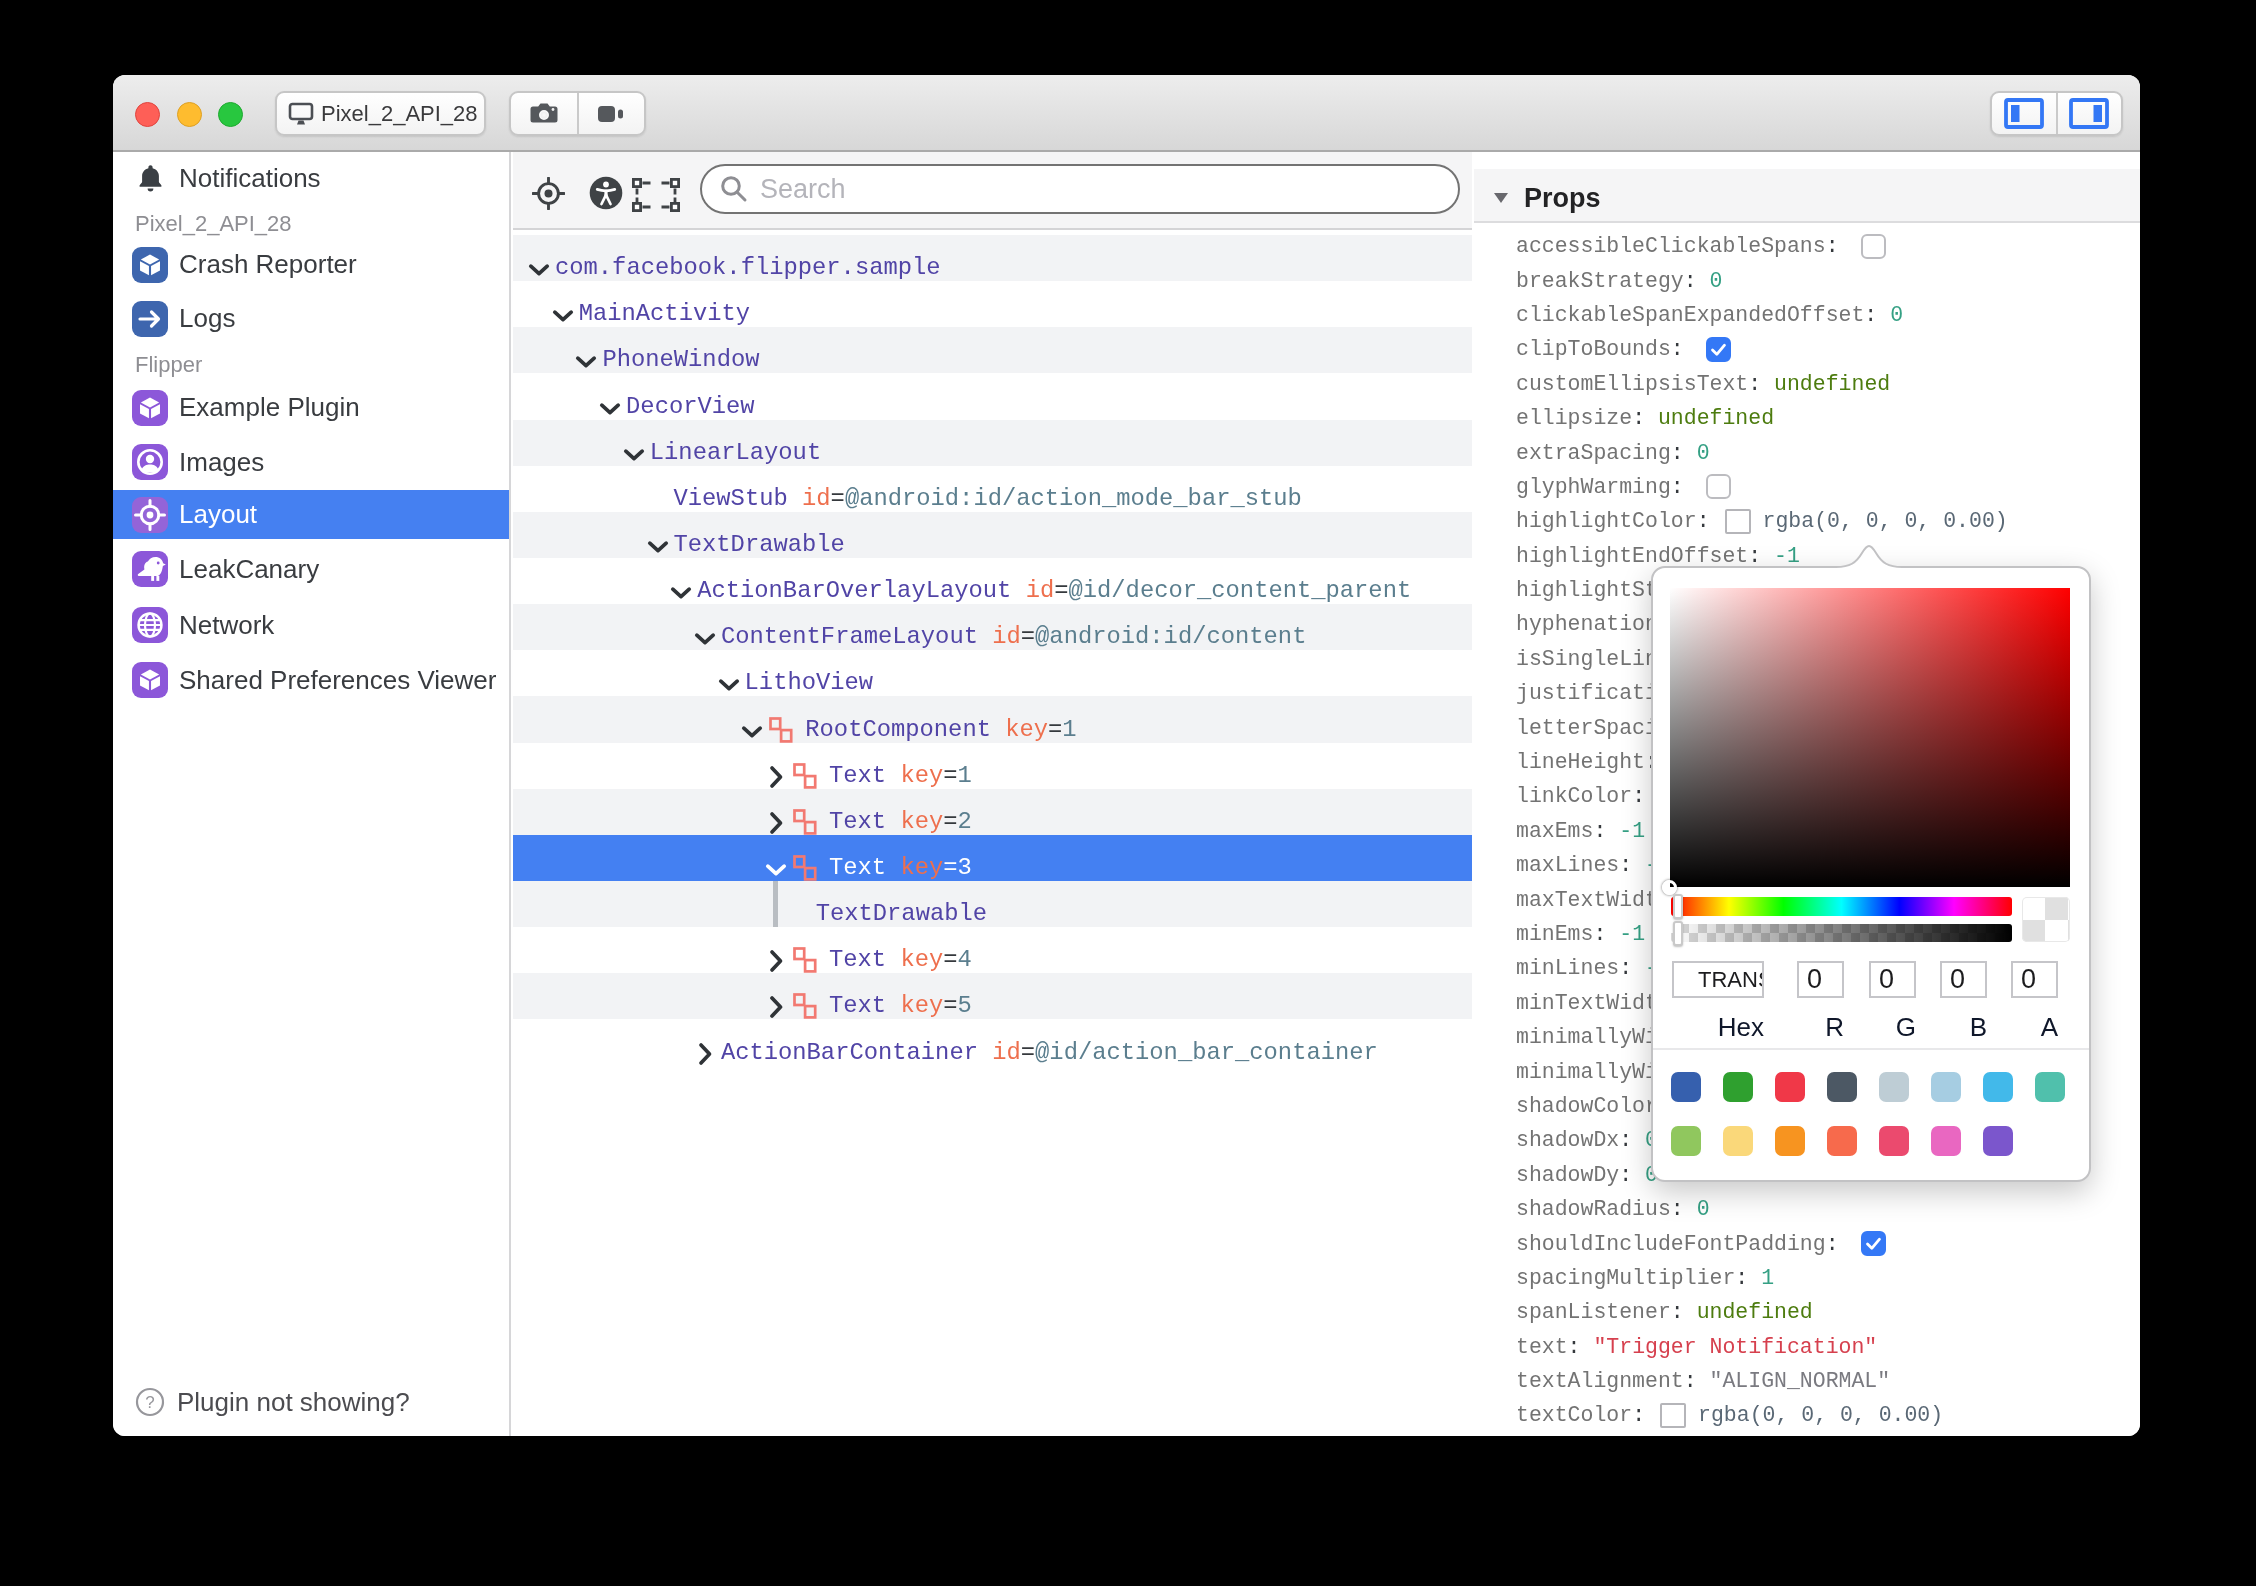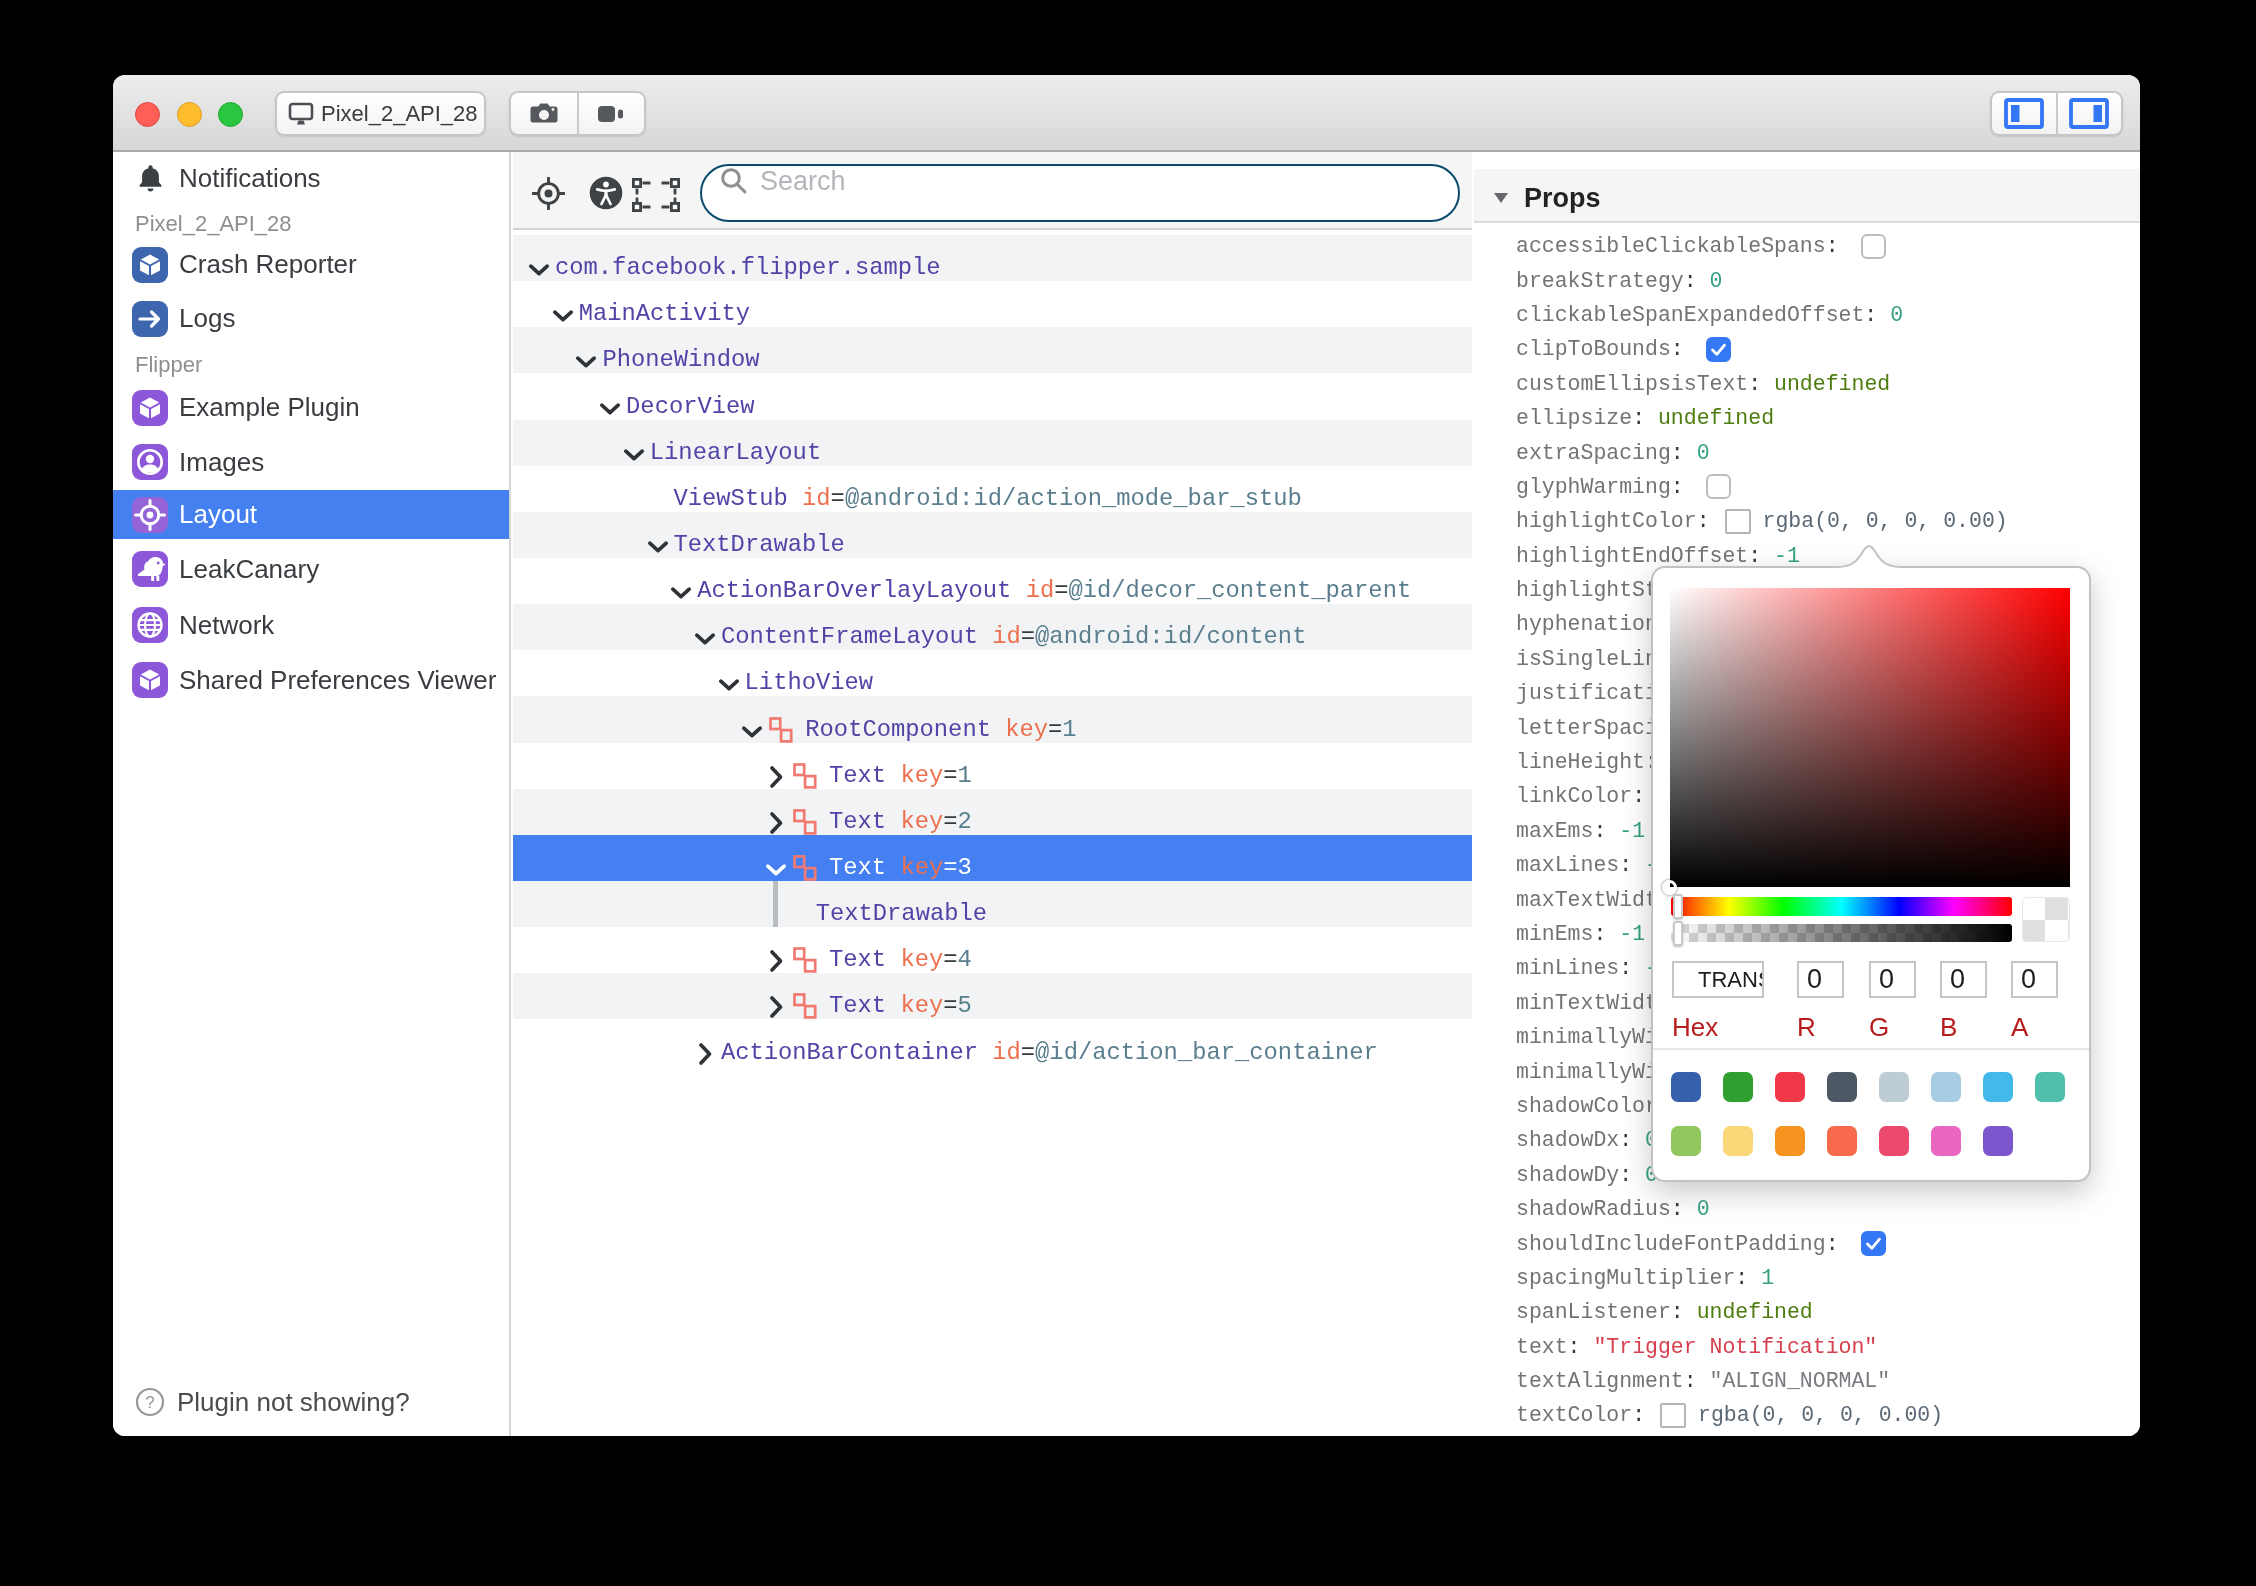--- a/index.html
+++ b/index.html
@@ -11,21 +11,21 @@
 .btn{position:absolute;top:16px;height:45px;background:linear-gradient(#fff,#f3f3f3);border:2px solid #c6c6c6;border-radius:9px;box-shadow:0 1px 2px rgba(0,0,0,.10);display:flex;align-items:center}
 .seg{position:absolute;top:0;bottom:0;width:2px;background:#cacaca}
 
 #side{position:absolute;left:0;top:77px;width:398px;bottom:0;background:#fff;border-right:2px solid #d6d6d8}
 .srow{position:absolute;left:0;width:100%;height:49px;display:flex;align-items:center;padding-left:19px;font-size:26px;color:#393c40}
 .slabel{position:absolute;left:22px;font-size:22px;color:#8e8e93}
 .sic{width:36px;height:36px;border-radius:9px;margin-right:11px;flex:none;display:flex;align-items:center;justify-content:center}
 
 #cent{position:absolute;left:400px;top:77px;width:959px;bottom:0;background:#fff}
 #ctool{position:absolute;left:0;top:0;width:100%;height:78px;background:#f5f5f6;border-bottom:2px solid #d4d4d6;display:flex;align-items:center}
-#search{position:absolute;left:187px;top:12px;width:760px;height:58px;background:#fff;border:2px solid #0c4a6e;border-radius:29px;display:flex;align-items:flex-start;padding-left:17px}
+#search{position:absolute;left:187px;top:12px;width:760px;height:50px;background:#fff;border:2px solid #737373;border-radius:29px;display:flex;align-items:center;padding-left:17px}
 #tree{position:absolute;left:0;top:83px;width:100%}
 .trow{height:46.15px;display:flex;align-items:flex-end;font-family:"Liberation Mono",monospace;font-size:23.8px;color:#5144a6;white-space:pre;position:relative}
 .trow.odd{background:#f2f3f5}
 .trow.sel{background:#4480f2;color:#fff}
 .chev{flex:none;width:24px;height:24px;margin-right:4px}
 .lit{flex:none;width:24px;height:26px;margin:0 12px 0 1px}
 .tid{color:#ee6f4d}.teq{color:#35393d}.tva{color:#5b7e8e}
 .sel .teq,.sel .tva{color:#fff}
 
 #right{position:absolute;left:1361px;top:77px;width:666px;bottom:0;background:#fff}
@@ -38,21 +38,21 @@
 .sw{display:inline-block;width:26px;height:25px;border:2px solid #b5b5b9;border-radius:2px;background:#fff;margin:0 12px 0 15px;vertical-align:middle}
 
 #pop{position:absolute;left:177px;top:414px;width:440px;height:616px;background:#fff;border:2px solid #c2c2c4;border-radius:14px;box-shadow:0 10px 30px rgba(0,0,0,.22);z-index:5}
 #grad{position:absolute;left:17px;top:20px;width:400px;height:299px;background:linear-gradient(to top,#000,rgba(0,0,0,0)),linear-gradient(to right,#fff,#f00)}
 #gcur{position:absolute;left:-8px;bottom:-8px;width:15px;height:15px;border:3px solid #fff;border-radius:50%;box-shadow:0 0 3px rgba(0,0,0,.6)}
 #hue{position:absolute;left:18px;top:329px;width:341px;height:19px;border-radius:3px;background:linear-gradient(to right,#f00 0%,#ff0 17%,#0f0 33%,#0ff 50%,#00f 67%,#f0f 83%,#f00 100%)}
 #alpha{position:absolute;left:18px;top:356px;width:341px;height:18px;border-radius:3px;background-image:linear-gradient(to right,rgba(0,0,0,0),#000),repeating-conic-gradient(#d9d9d9 0% 25%,#fff 0% 50%);background-size:auto,18px 18px}
 .handle{position:absolute;top:-3px;width:10px;height:25px;background:#fff;border:2px solid #c9c9c9;border-radius:3px;box-shadow:0 1px 2px rgba(0,0,0,.25)}
 #tsw{position:absolute;left:369px;top:329px;width:48px;height:45px;border-radius:5px;background:repeating-conic-gradient(#e0e0e0 0% 25%,#fff 0% 50%);background-size:46px 46px;box-shadow:inset 0 0 0 1px #e8e8e8}
 .fld{position:absolute;top:393px;height:37px;border:2px solid #c5c5c9;background:#fff;font-size:27px;color:#1c1c1e;display:flex;align-items:center;overflow:hidden;padding-left:8px}
-.flbl{position:absolute;top:444px;height:30px;font-size:26px;color:#b91c1c;text-align:left}
+.flbl{position:absolute;top:444px;height:30px;font-size:26px;color:#0f172a;text-align:right}
 #psep{position:absolute;left:0;top:480px;width:100%;height:2px;background:#e8e8ea}
 .swb{position:absolute;width:30px;height:30px;border-radius:7px}
 </style>
 </head>
 <body>
 <div id="win">
 
   <div id="tbar">
     <div class="tl" style="left:22px;background:#fe5f57;border:1px solid #e0443e"></div>
     <div class="tl" style="left:64px;background:#febc2f;border:1px solid #dea023"></div>

